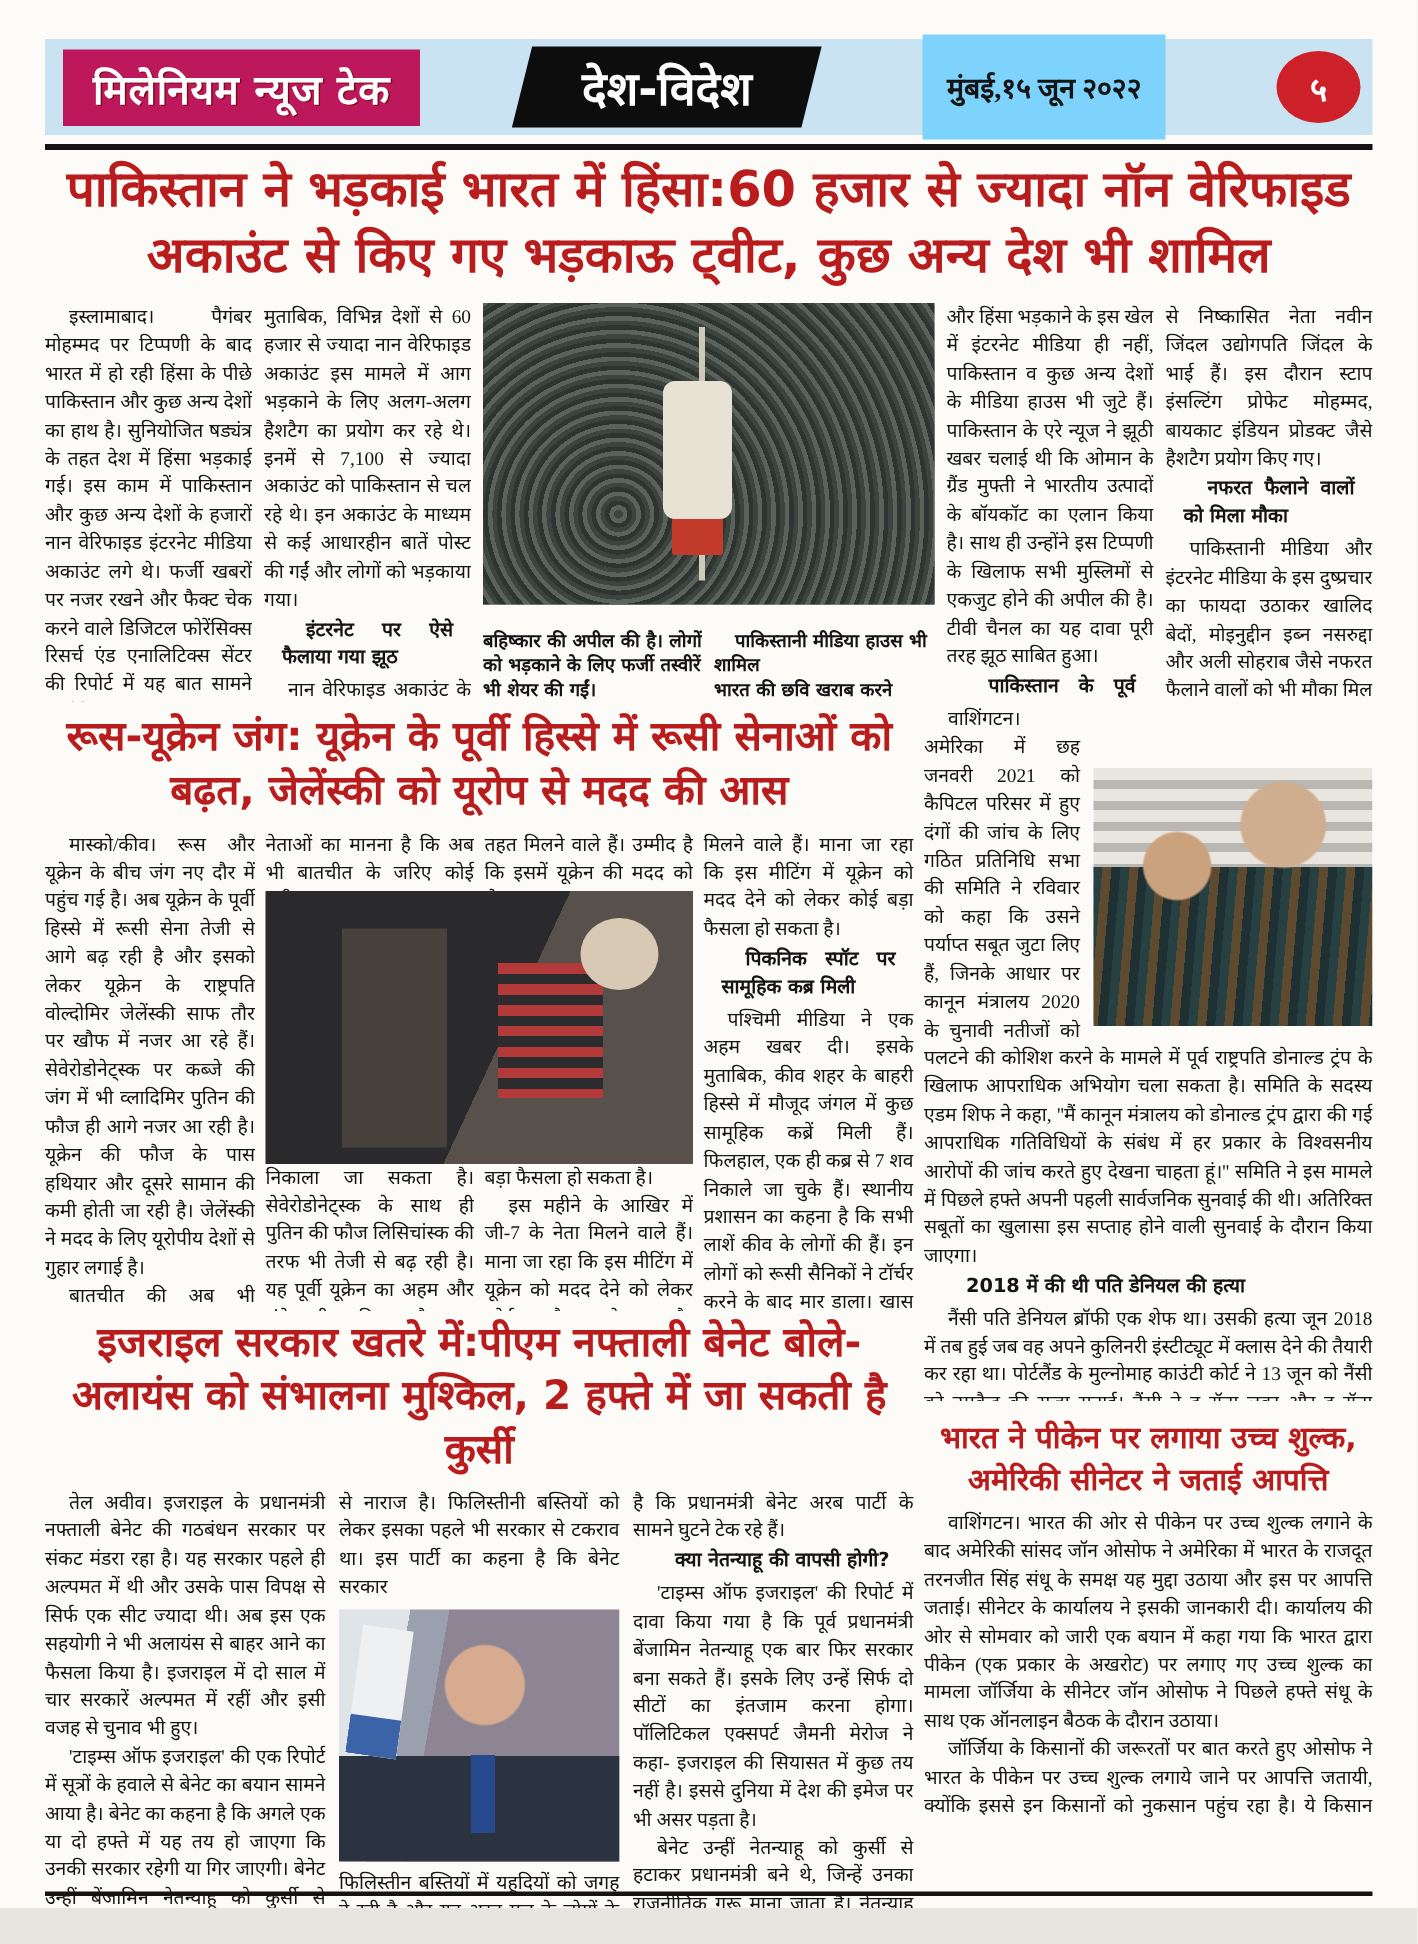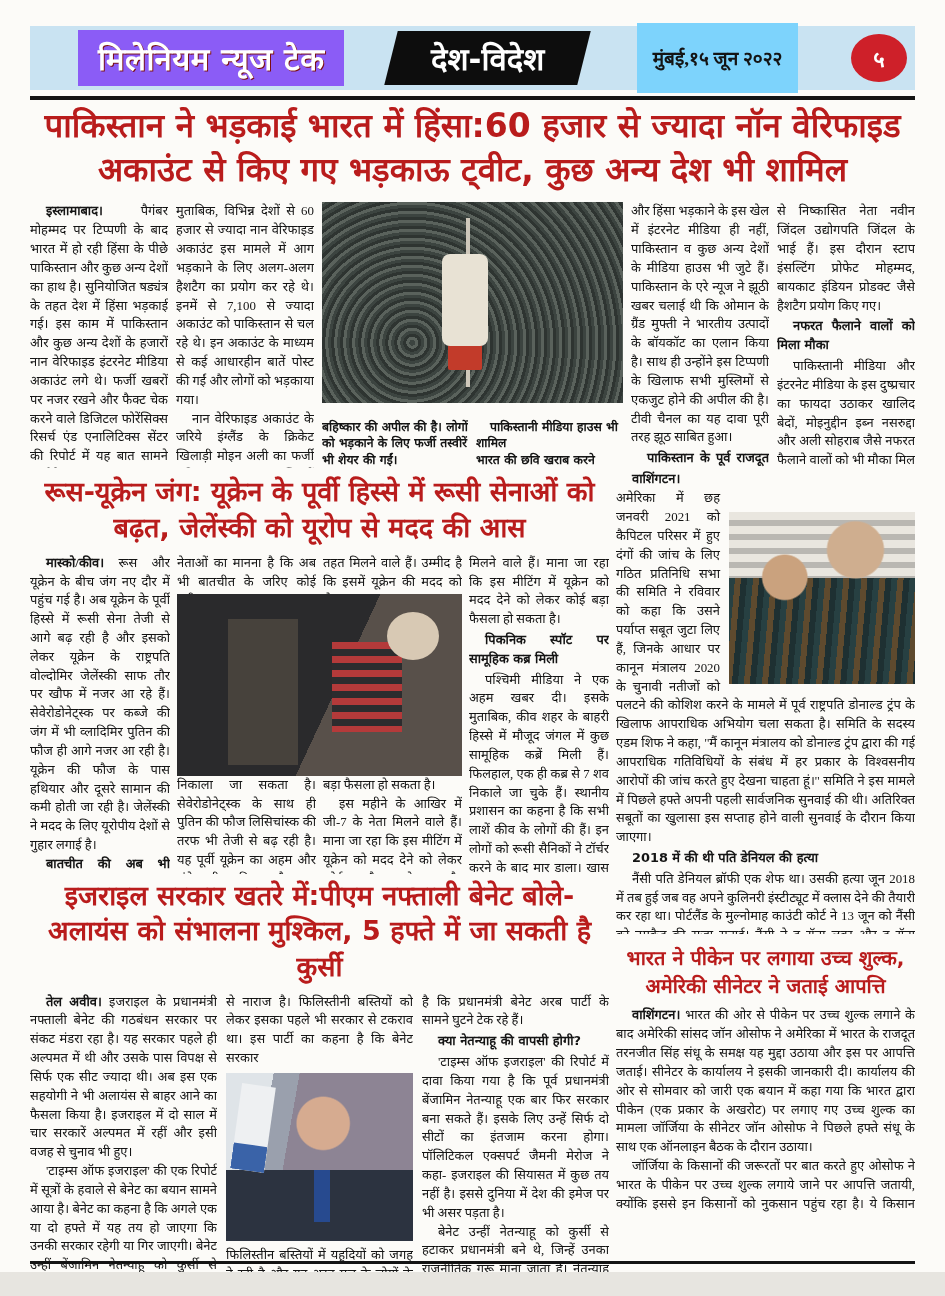--- a/index.html
+++ b/index.html
@@ -2,39 +2,39 @@
 <html lang="hi"><head>
 <meta charset="utf-8">
 <style>
   * { margin:0; padding:0; box-sizing:border-box; }
   html,body { width:945px; background:#efede9; }
   body { font-family:"Liberation Serif","DejaVu Serif",serif; color:#141414; }
   .page { position:relative; width:945px; height:1296px; background:#fcfbf8; padding:26px 30px 0; overflow:hidden; }
 
   
   .masthead { height:64px; background:#c9e3f2; display:flex; align-items:center; justify-content:space-between; padding:0 8px 0 12px; }
-  .brand-box { background:#8b5cf6; color:#fff; font-family:"DejaVu Sans",sans-serif; font-weight:700; font-size:31px; padding:7px 20px; letter-spacing:.5px; white-space:nowrap; text-shadow:1px 1px 0 #7a0d12;margin-left:36px; }
+  .brand-box { background:#be185d; color:#fff; font-family:"DejaVu Sans",sans-serif; font-weight:700; font-size:27px; padding:7px 20px; letter-spacing:.5px; white-space:nowrap; text-shadow:1px 1px 0 #7a0d12; }
   .section-flag { background:#0d0d0d; color:#fff; transform:skewX(-14deg); padding:6px 40px; margin-left:-6px; }
   .section-flag > span { display:inline-block; transform:skewX(14deg); font-family:"DejaVu Sans",sans-serif; font-weight:700; font-size:31px; white-space:nowrap; }
   .date-box { background:#7dd3fc; font-weight:700; font-size:19px; padding:22px 16px; white-space:nowrap; }
   .page-num { background:#ce2029; color:#fff; width:56px; height:48px; border-radius:50%; display:flex; align-items:center; justify-content:center; font-size:22px; font-weight:700; }
   .top-rule { height:4px; background:#141414; margin:6px 0 4px; }
 
   
   h1,h2,h3 { font-family:"DejaVu Sans",sans-serif; text-align:center; color:#b91c1c; }
   h1 { font-size:33px; line-height:1.34; font-weight:800; margin:2px 8px 10px; }
   h2 { font-size:27px; line-height:1.32; font-weight:800; margin:4px 4px 8px; }
   h3 { font-size:17px; line-height:1.45; font-weight:800; margin:2px 2px 6px; }
   h3.pecan { font-size:20px; line-height:1.4; margin-top:10px; }
 
   
   .body-txt p { font-size:12.9px; line-height:1.46; text-align:justify; }
   .body-txt p.ind { text-indent:16px; }
-  .sub { font-weight:700; font-size:13.4px; line-height:1.4; margin:2px 0; text-indent:16px; font-family:"DejaVu Sans",sans-serif; }
-  b.dl { font-weight:700; }
+  .sub { font-weight:700; font-size:13.4px; line-height:1.4; margin:2px 12px; text-indent:16px; font-family:"DejaVu Sans",sans-serif; }
+  b.dl { font-weight:400; }
 
   
   .pak-body { display:flex; gap:8px; height:266px; overflow:hidden; }
   .tcol { width:138px; overflow:hidden; }
   .pak-photo-zone { width:301px; display:flex; flex-direction:column; }
   .caption-row { display:flex; gap:8px; margin-top:16px; }
   .caption-row .cap { width:146px; font-size:12.3px; line-height:1.35; font-weight:700; font-family:"DejaVu Sans",sans-serif; overflow:hidden; }
   .cap .cap-sub { text-indent:14px; }
 
   .lower { display:flex; gap:7px; margin-top:2px; }
@@ -102,20 +102,21 @@
 
   <div>
     <h1>पाकिस्तान ने भड़काई भारत में हिंसा:60 हजार से ज्यादा नॉन वेरिफाइड अकाउंट से किए गए भड़काऊ ट्वीट, कुछ अन्य देश भी शामिल</h1>
     <div class="pak-body body-txt">
       <div class="tcol">
         <p class="ind"><b class="dl">इस्लामाबाद।</b> <span>पैगंबर मोहम्मद पर टिप्पणी के बाद भारत में हो रही हिंसा के पीछे पाकिस्तान और कुछ अन्य देशों का हाथ है। सुनियोजित षड्यंत्र के तहत देश में हिंसा भड़काई गई। इस काम में पाकिस्तान और कुछ अन्य देशों के हजारों नान वेरिफाइड इंटरनेट मीडिया अकाउंट लगे थे। फर्जी खबरों पर नजर रखने और फैक्ट चेक करने वाले डिजिटल फोरेंसिक्स रिसर्च एंड एनालिटिक्स सेंटर की रिपोर्ट में यह बात सामने आई है।</span></p>
 
       </div>
       <div class="tcol">
         <p>मुताबिक, विभिन्न देशों से 60 हजार से ज्यादा नान वेरिफाइड अकाउंट इस मामले में आग भड़काने के लिए अलग-अलग हैशटैग का प्रयोग कर रहे थे। इनमें से 7,100 से ज्यादा अकाउंट को पाकिस्तान से चल रहे थे। इन अकाउंट के माध्यम से कई आधारहीन बातें पोस्ट की गईं और लोगों को भड़काया गया।</p>
+        <p class="sub">इंटरनेट पर ऐसे फैलाया गया झूठ</p>
         <p class="ind">नान वेरिफाइड अकाउंट के जरिये इंग्लैंड के क्रिकेट खिलाड़ी मोइन अली का फर्जी स्क्रीनशाट चलाया गया, जिसमें दावा किया गया कि उन्होंने आईपीएल के</p>
       </div>
       <div class="pak-photo-zone">
         <div class="photo photo-protest"></div>
         <div class="caption-row">
           <div class="cap">बहिष्कार की अपील की है। लोगों को भड़काने के लिए फर्जी तस्वीरें भी शेयर की गईं।</div>
           <div class="cap">
             <div class="cap-sub">पाकिस्तानी मीडिया हाउस भी शामिल</div>
             <div>भारत की छवि खराब करने</div>
           </div>
@@ -167,21 +168,21 @@
           </div>
           <div class="tcol" style="width:140px">
             <p>मिलने वाले हैं। माना जा रहा कि इस मीटिंग में यूक्रेन को मदद देने को लेकर कोई बड़ा फैसला हो सकता है।</p>
             <p class="sub">पिकनिक स्पॉट पर सामूहिक कब्र मिली</p>
             <p class="ind">पश्चिमी मीडिया ने एक अहम खबर दी। इसके मुताबिक, कीव शहर के बाहरी हिस्से में मौजूद जंगल में कुछ सामूहिक कब्रें मिली हैं। फिलहाल, एक ही कब्र से 7 शव निकाले जा चुके हैं। स्थानीय प्रशासन का कहना है कि सभी लाशें कीव के लोगों की हैं। इन लोगों को रूसी सैनिकों ने टॉर्चर करने के बाद मार डाला। खास बात यह है कि कीव का यह बाहरी हिस्सा एक फेमस पिकनिक और टूरिस्ट स्पॉट था। यहां आमतौर पर कीव के नागरिक छुट्टियों का लुत्फ उठाने आते थे। इस जंगल के करीब ही एक छोटी नदी भी है।</p>
           </div>
         </div>
       </div>
 
       <div>
-        <h2>इजराइल सरकार खतरे में:पीएम नफ्ताली बेनेट बोले- अलायंस को संभालना मुश्किल, 5 हफ्ते में जा सकती है कुर्सी</h2>
+        <h2>इजराइल सरकार खतरे में:पीएम नफ्ताली बेनेट बोले- अलायंस को संभालना मुश्किल, 2 हफ्ते में जा सकती है कुर्सी</h2>
         <div class="isr-body body-txt">
           <div class="icol">
             <p class="ind"><b class="dl">तेल अवीव।</b> <span>इजराइल के प्रधानमंत्री नफ्ताली बेनेट की गठबंधन सरकार पर संकट मंडरा रहा है। यह सरकार पहले ही अल्पमत में थी और उसके पास विपक्ष से सिर्फ एक सीट ज्यादा थी। अब इस एक सहयोगी ने भी अलायंस से बाहर आने का फैसला किया है। इजराइल में दो साल में चार सरकारें अल्पमत में रहीं और इसी वजह से चुनाव भी हुए।</span></p>
             <p class="ind">'टाइम्स ऑफ इजराइल' की एक रिपोर्ट में सूत्रों के हवाले से बेनेट का बयान सामने आया है। बेनेट का कहना है कि अगले एक या दो हफ्ते में यह तय हो जाएगा कि उनकी सरकार रहेगी या गिर जाएगी। बेनेट उन्हीं बेंजामिन नेतन्याहू को कुर्सी से हटाकर प्रधानमंत्री बने थे, जिन्हें उनका राजनीतिक गुरु माना जाता है। बेनेट उन्हीं बेंजामिन नेतन्याहू को कुर्सी से हटाकर प्रधानमंत्री बने थे, जिन्हें उनका राजनीतिक गुरु माना जाता है।</p>
 
           </div>
           <div class="icol">
             <p>से नाराज है। फिलिस्तीनी बस्तियों को लेकर इसका पहले भी सरकार से टकराव था। इस पार्टी का कहना है कि बेनेट सरकार</p>
             <div class="photo photo-bennett"></div>
             <p>फिलिस्तीन बस्तियों में यहूदियों को जगह दे रही है और यह अरब मूल के लोगों के साथ नाइंसाफी है। बेनेट को एक और बड़ा झटका सोमवार को लगा। यामिना पार्टी के सांसद नीर ओरबाक ने गठबंधन से अलग होने का ऐलान कर दिया। इसके साथ ही सरकार 59 सीटों के साथ अल्पमत में आ गई। ओरबाक का आरोप</p>

